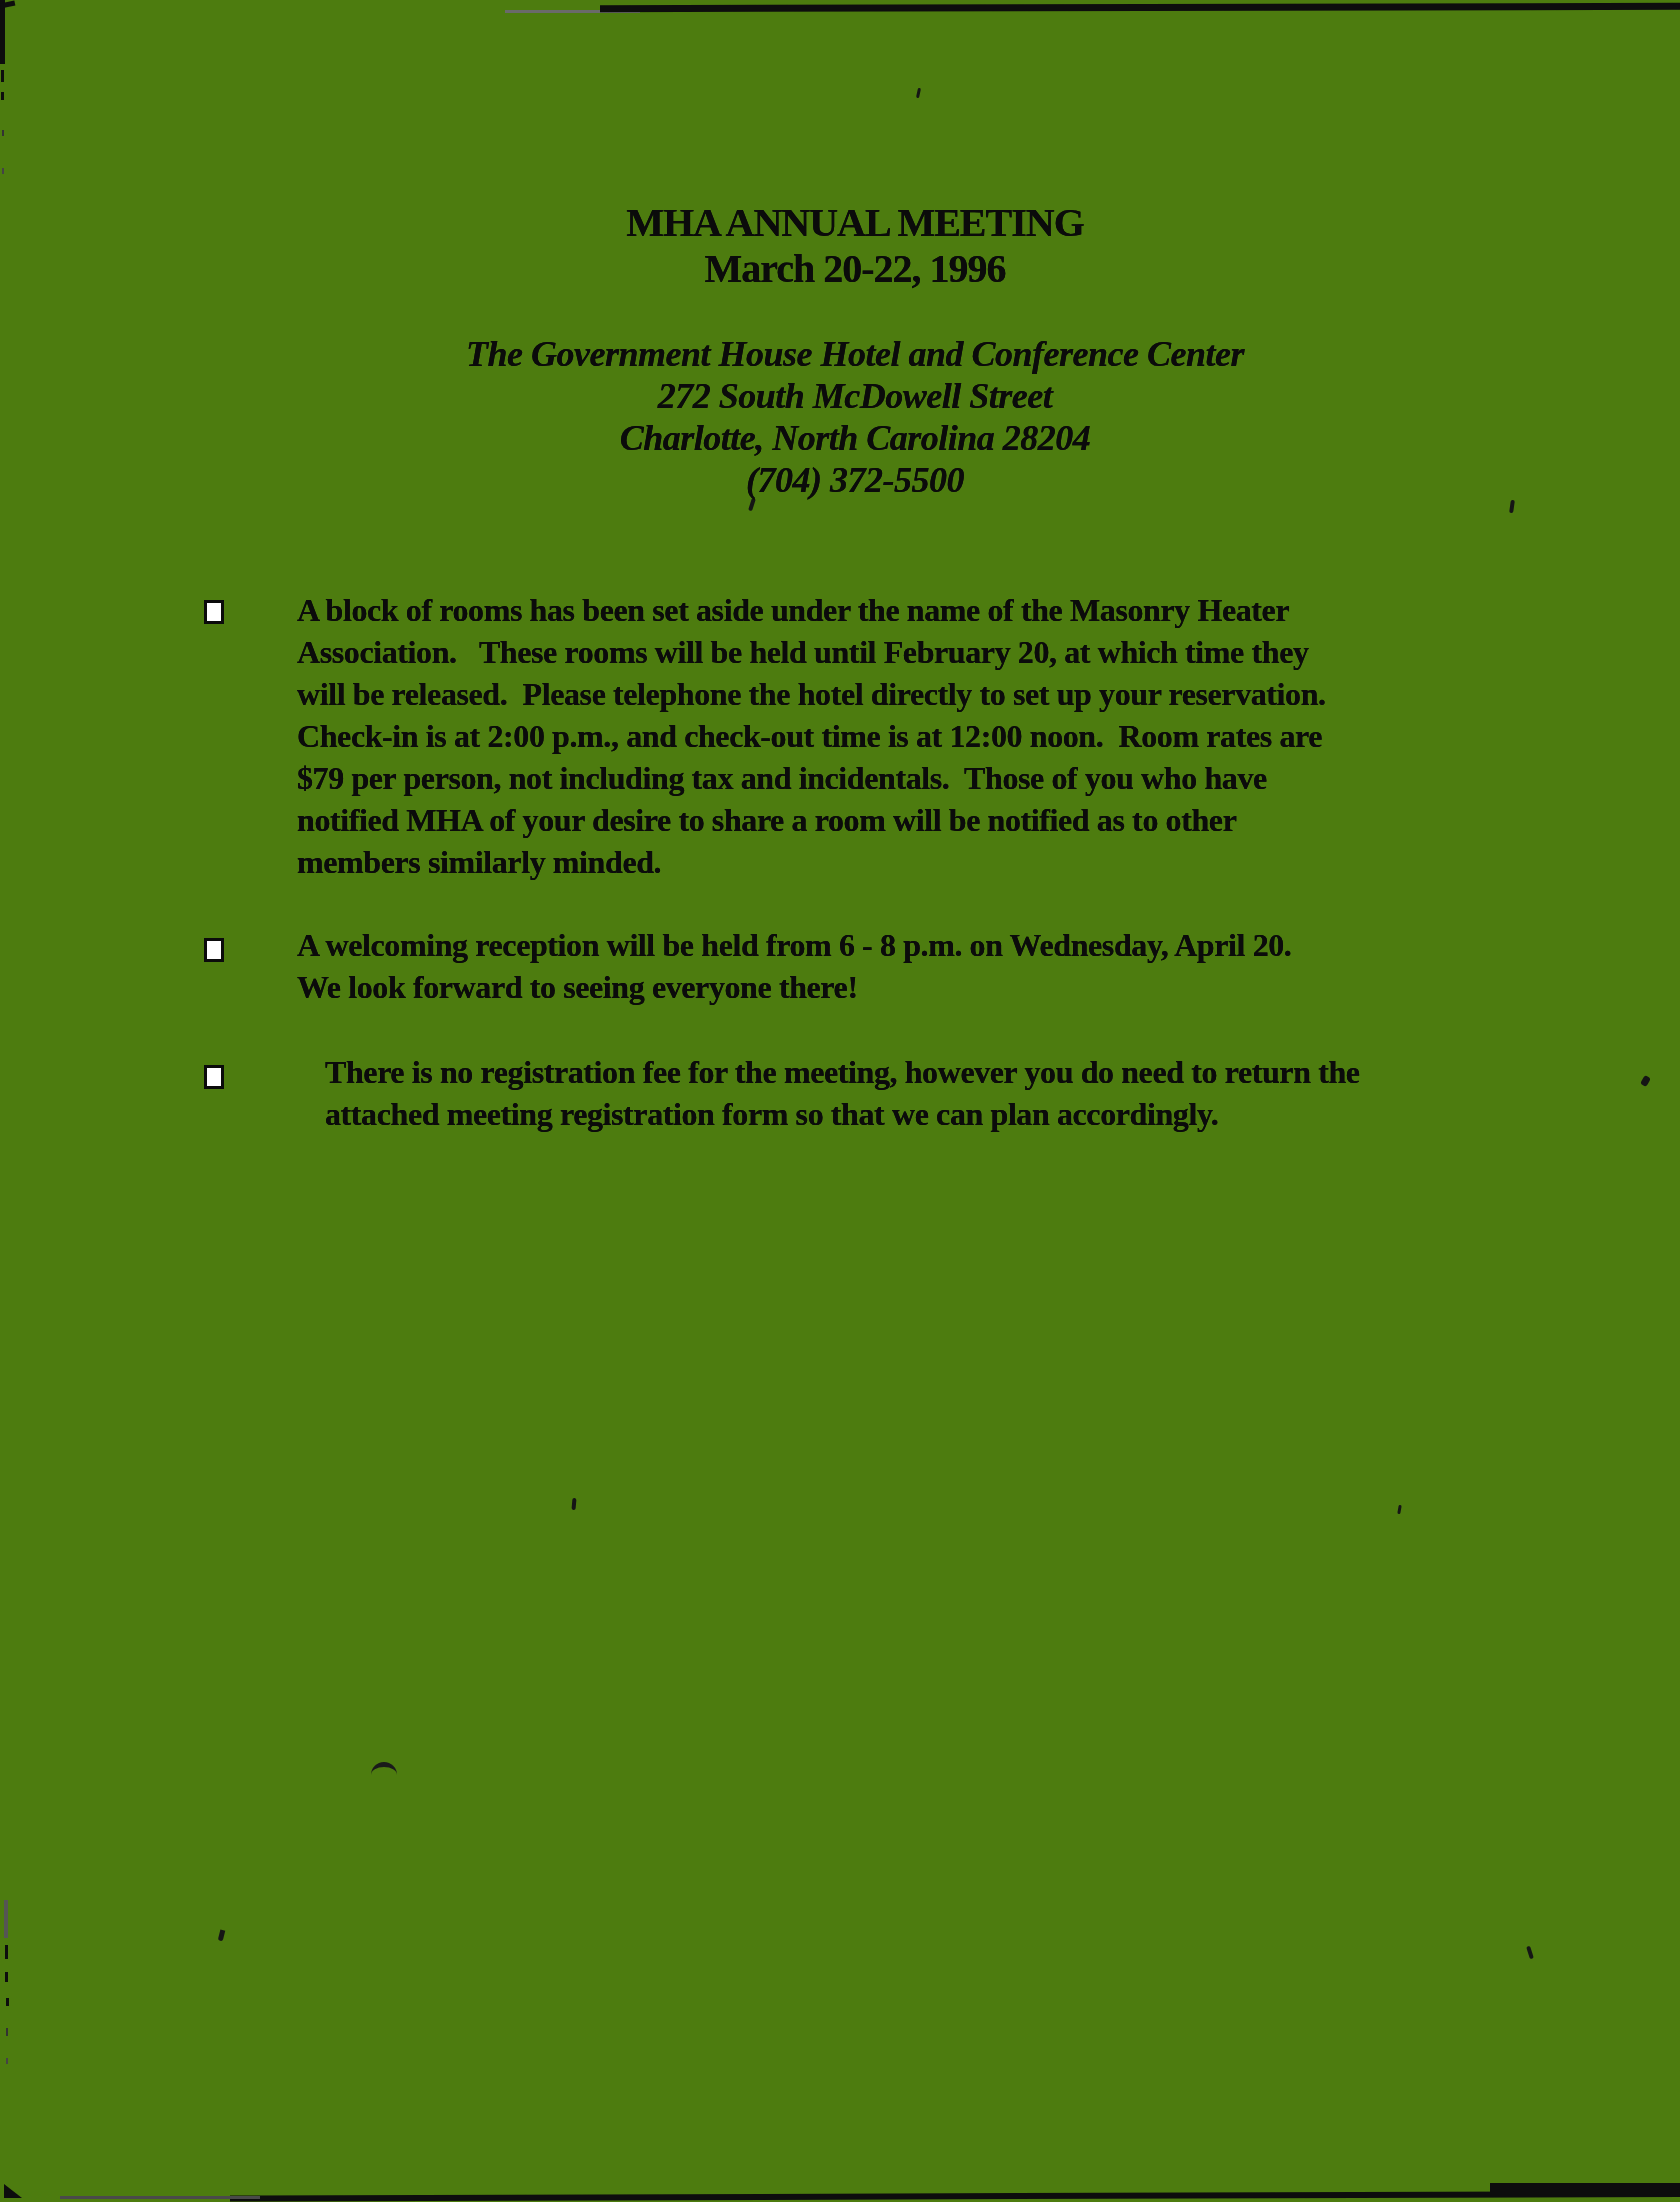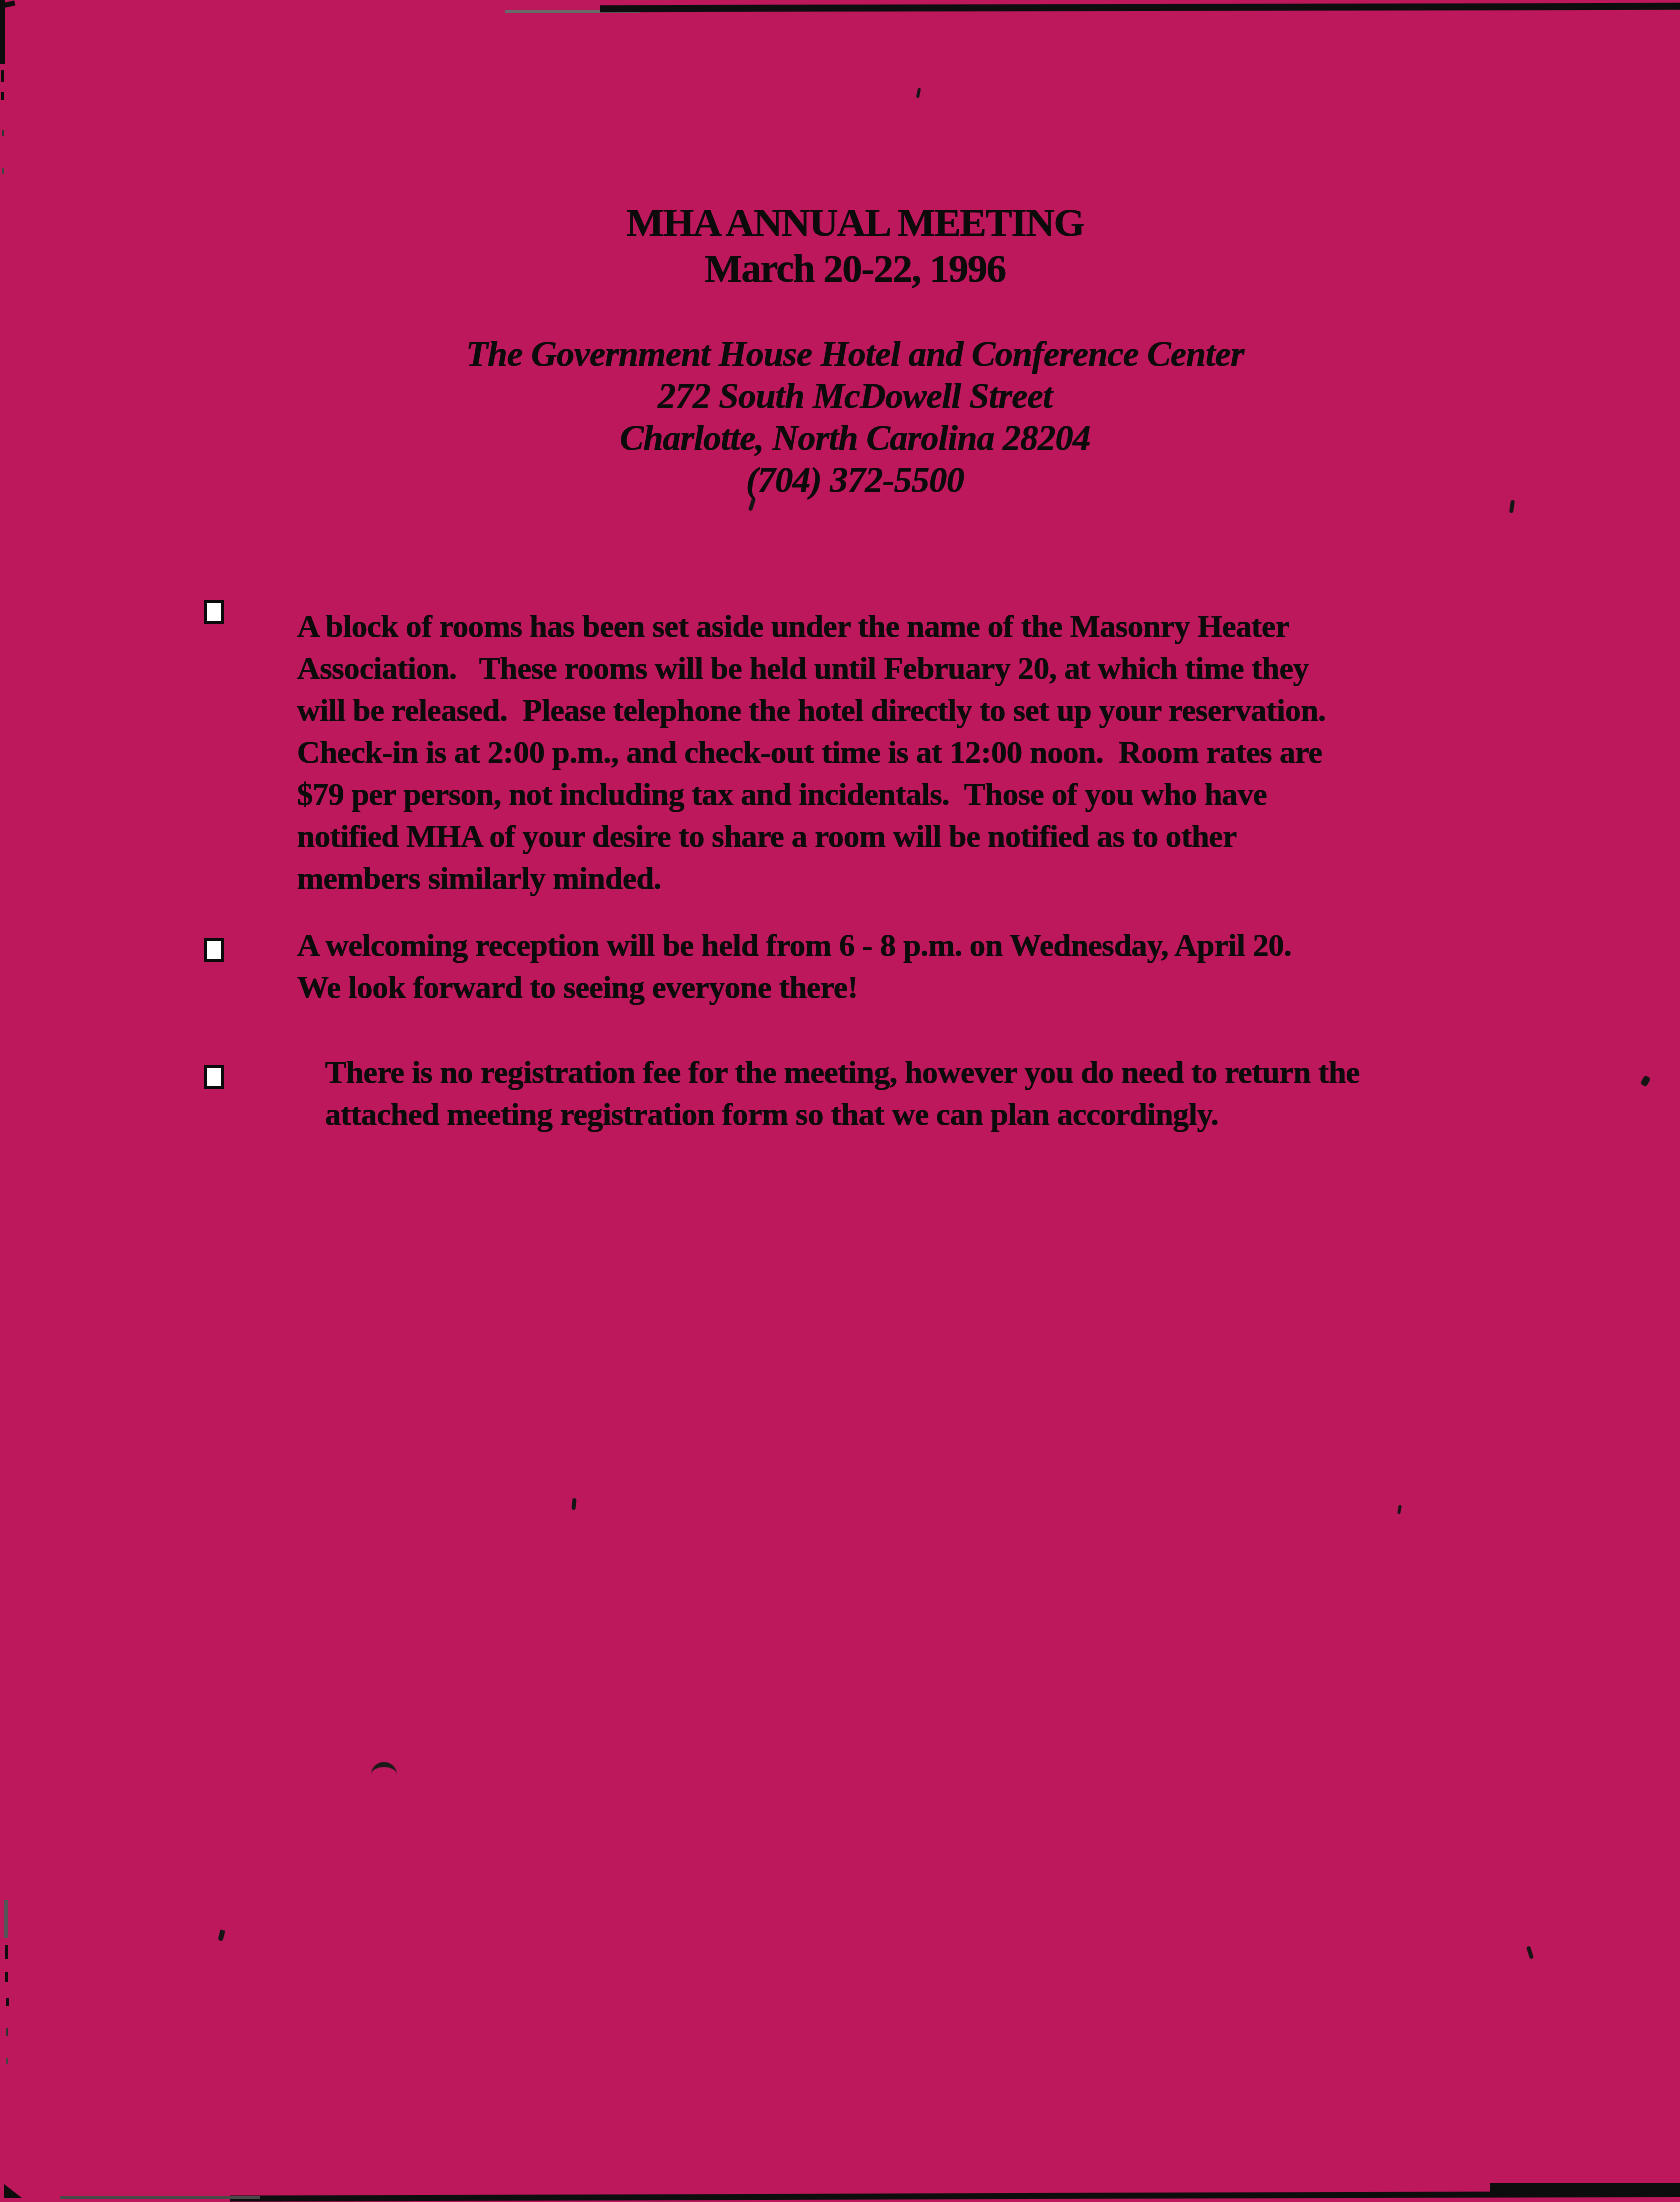--- a/index.html
+++ b/index.html
@@ -1,19 +1,19 @@
 <!DOCTYPE html>
 <html><head>
 <meta charset="utf-8">
 <style>
   html,body{margin:0;padding:0;background:#888;}
   .page{
     position:relative;
     width:1680px;height:2202px;
-    background:#be185d;
+    background:#4d7c0f;
     overflow:hidden;
     font-family:"Liberation Serif","DejaVu Serif",serif;
     color:#0b0b0b;
   }
   
   .header-block{
     position:absolute;left:30px;width:1650px;text-align:center;
     font-weight:bold;
   }
   .title-block{top:200px;font-size:40px;line-height:46px;letter-spacing:-1px;}
@@ -26,21 +26,21 @@
   }
   .cb1{top:600px;}
   .cb2{top:938px;}
   .cb3{top:1065px;}
   .bullet-text{
     position:absolute;left:297px;width:1360px;
     font-size:32px;line-height:42px;font-weight:bold;
     letter-spacing:-0.4px;white-space:pre-wrap;
     text-shadow:0 0 0.5px currentColor;
   }
-  .bt1{top:589px;margin-top:16px;}
+  .bt1{top:589px;}
   .bt2{top:924px;}
   .bt3{top:1051px;margin-left:28px;}
   
   .art{position:absolute;background:#0d0d0d;}
   .top-line-gray{left:505px;top:10px;width:135px;height:3px;background:#6a6a6a;}
   .top-line{left:600px;top:4px;width:1080px;height:7px;transform:rotate(-0.12deg);}
   .left-line-top{left:0;top:0;width:5px;height:64px;}
   .left-hook{left:0;top:2px;width:15px;height:5px;transform:rotate(-12deg);}
   .ld1{left:1px;top:70px;width:3px;height:12px;}
   .ld2{left:1px;top:92px;width:3px;height:8px;}

